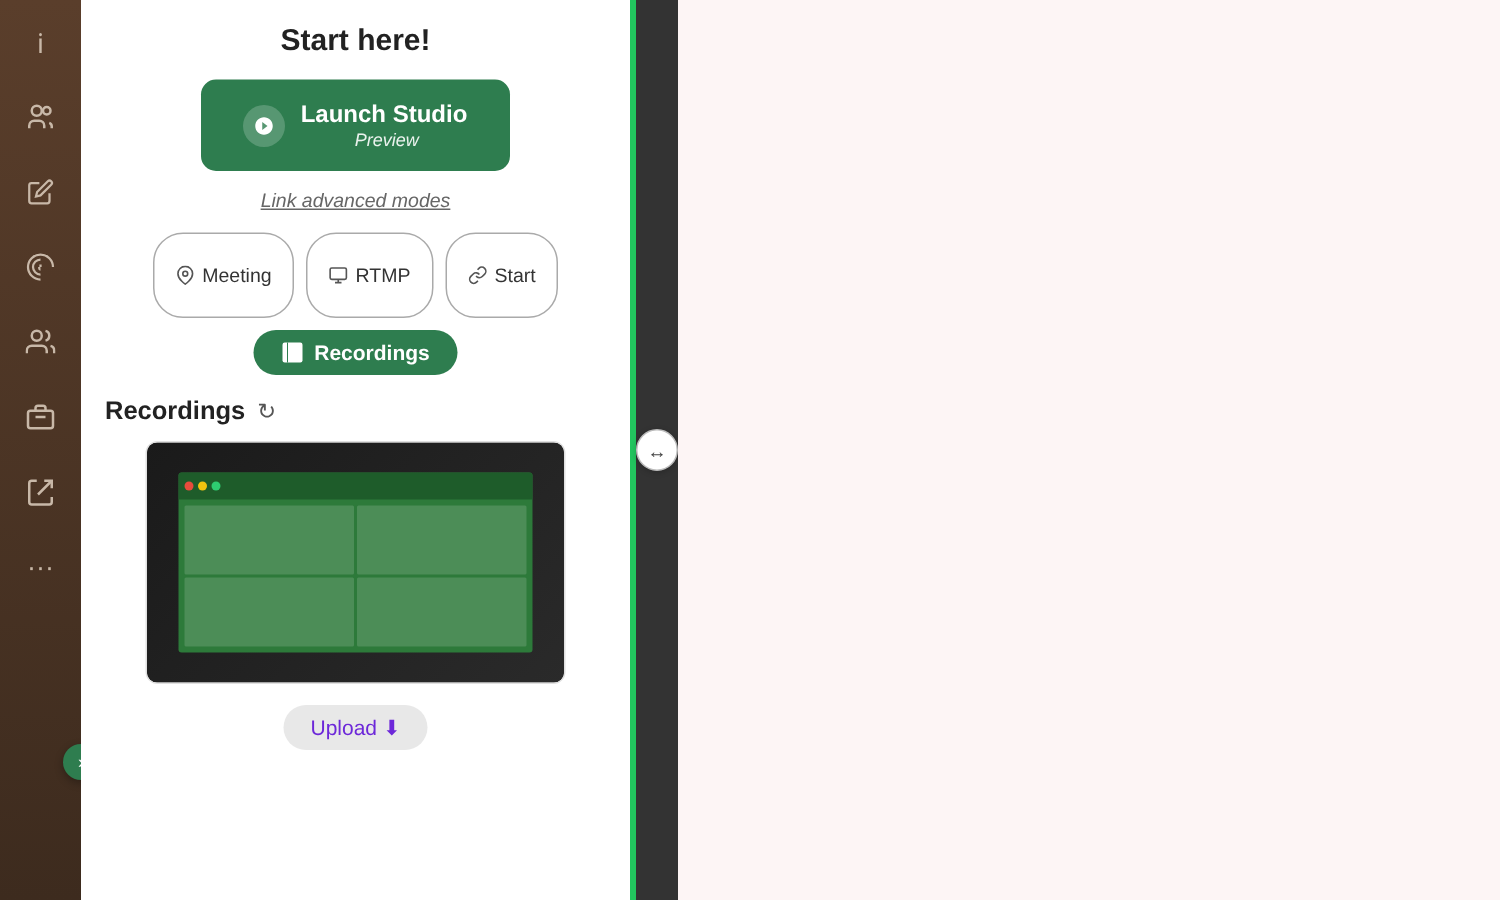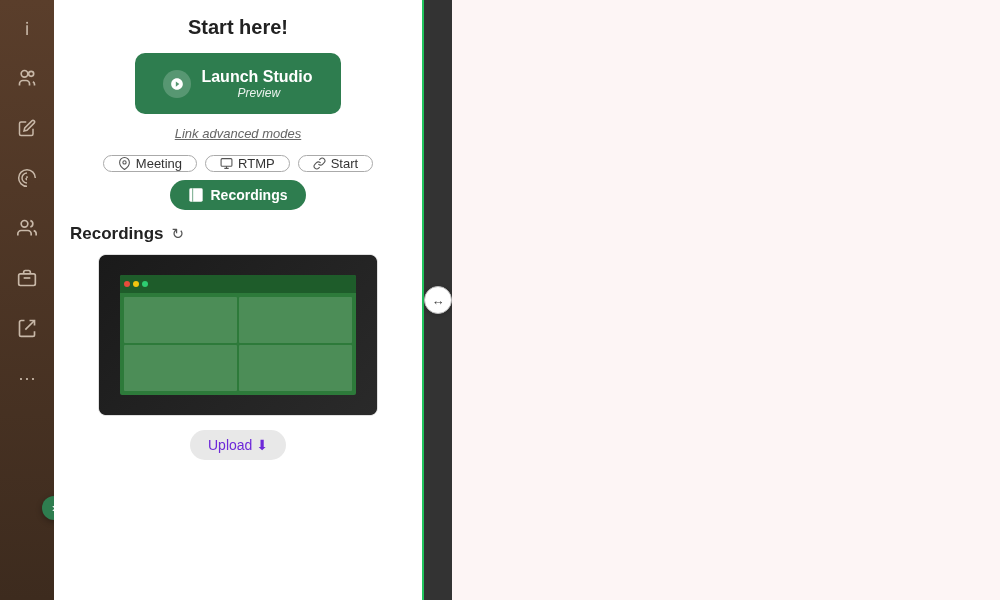--- a/index.html
+++ b/index.html
@@ -55,21 +55,21 @@
     }
 
     
     .main-panel {
       width: 370px;
       background: white;
       display: flex;
       flex-direction: column;
       overflow-y: auto;
       flex-shrink: 0;
-      border-right: 2px solid #22c55e;
+      border-right: 4px solid #22c55e;
     }
 
     .panel-content {
       padding: 16px;
       display: flex;
       flex-direction: column;
       align-items: center;
     }
 
     .start-here-title {
@@ -138,21 +138,21 @@
       gap: 8px;
       margin-bottom: 8px;
       flex-wrap: wrap;
       justify-content: center;
     }
 
     .mode-btn {
       border: 1.5px solid #aaa;
       background: white;
       border-radius: 20px;
-      padding: 0 14px;
+      padding: 20px 14px;
       font-size: 13px;
       cursor: pointer;
       display: flex;
       align-items: center;
       gap: 5px;
       color: #333;
     }
 
     .recordings-mode-btn {
       background: #2e7d4f;

